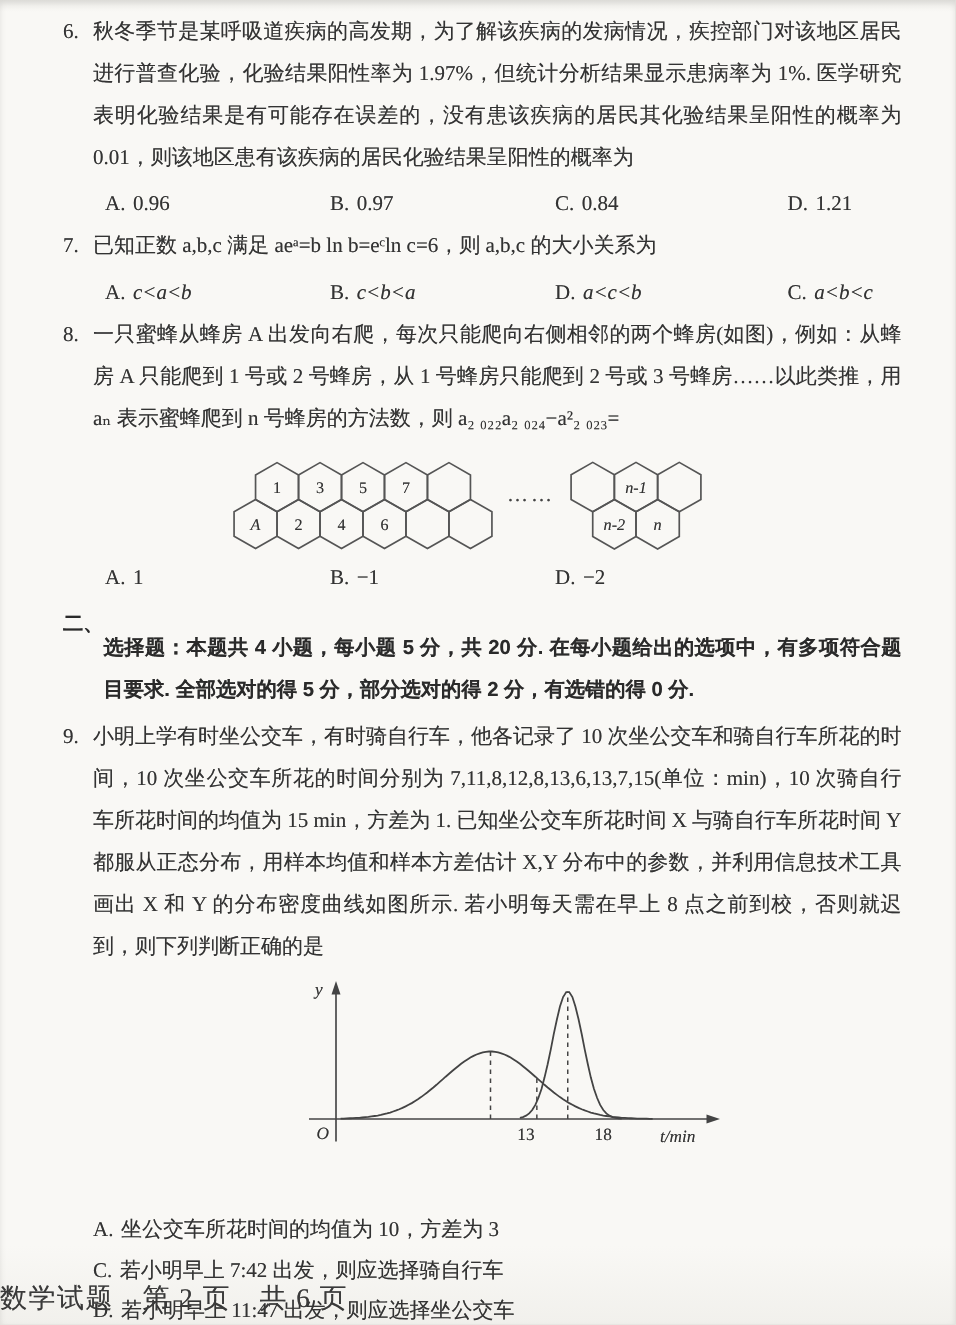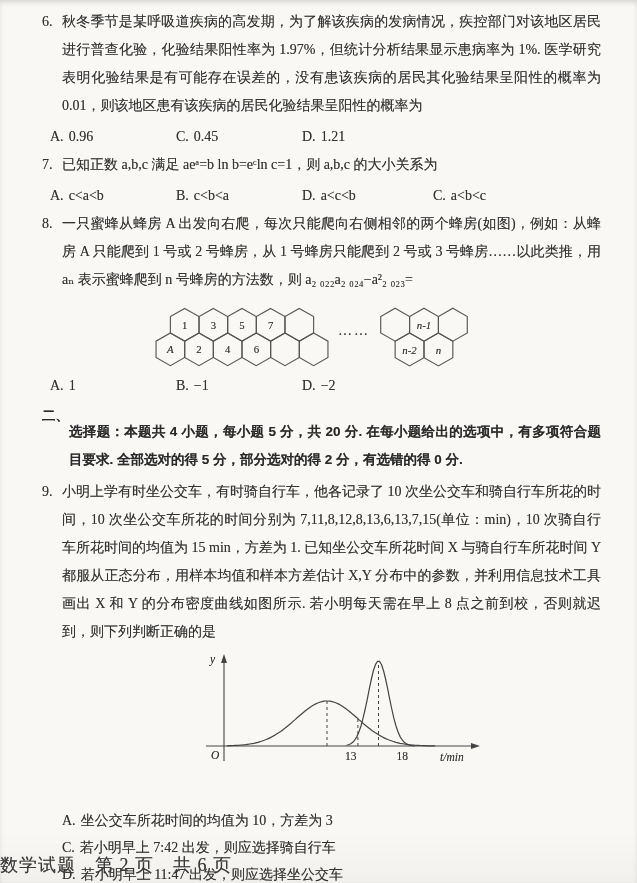--- a/index.html
+++ b/index.html
@@ -11,24 +11,24 @@
     font-family:"Liberation Serif","DejaVu Serif",serif;
     color:#333; overflow:hidden;
     text-shadow:0 0 .4px rgba(40,40,40,.5);
   }
   .content { padding:8px 36px 0 42px; font-size:14px; line-height:28px; }
   .q { display:flex; margin-bottom:3px; }
   .qnum { flex:0 0 20px; }
   .qtext { flex:1; text-align:justify; }
   .opts4 {
     display:grid; grid-template-columns:126px 126px 131px 1fr;
-    margin-left:8px; line-height:28px;
+    margin-left:28px; line-height:28px;gap:24px;
   }
   .opt .lab { margin-right:5px; }
-  .math { }
+  .math { font-style:italic; }
   .sec { display:flex; font-weight:bold; color:#2a2a2a;
          font-family:"Liberation Sans","DejaVu Sans",sans-serif;
          font-size:13.5px; margin:2px 0 4px 0; }
   .secnum { flex:0 0 auto; }
   .sectext { flex:1; text-align:justify;margin-top:16px; }
   .hexfig { display:flex; align-items:center; gap:8px; margin:4px 0 2px 112px; height:72px; }
   .hexfig svg { display:block; }
   .hex { fill:none; stroke:#555; stroke-width:1.1; }
   .hexlabel { font-size:10.5px; fill:#333; text-anchor:middle;
               font-family:"Liberation Serif","DejaVu Serif",serif; }
@@ -51,27 +51,28 @@
 
 <div class="page">
   <div class="content">
 
     <div class="q">
       <span class="qnum">6.</span>
       <span class="qtext">秋冬季节是某呼吸道疾病的高发期，为了解该疾病的发病情况，疾控部门对该地区居民进行普查化验，化验结果阳性率为 1.97%，但统计分析结果显示患病率为 1%. 医学研究表明化验结果是有可能存在误差的，没有患该疾病的居民其化验结果呈阳性的概率为 0.01，则该地区患有该疾病的居民化验结果呈阳性的概率为</span>
     </div>
     <div class="opts4">
       <span class="opt"><span class="lab">A.</span><span>0.96</span></span>
-      <span class="opt"><span class="lab">C.</span><span>0.45</span></span>
+      <span class="opt"><span class="lab">B.</span><span>0.97</span></span>
+      <span class="opt"><span class="lab">C.</span><span>0.84</span></span>
       <span class="opt"><span class="lab">D.</span><span>1.21</span></span>
     </div>
 
     <div class="q">
       <span class="qnum">7.</span>
-      <span class="qtext">已知正数 a,b,c 满足 aeᵃ=b ln b=eᶜln c=1，则 a,b,c 的大小关系为</span>
+      <span class="qtext">已知正数 a,b,c 满足 aeᵃ=b ln b=eᶜln c=6，则 a,b,c 的大小关系为</span>
     </div>
     <div class="opts4">
       <span class="opt"><span class="lab">A.</span><span class="math">c&lt;a&lt;b</span></span>
       <span class="opt"><span class="lab">B.</span><span class="math">c&lt;b&lt;a</span></span>
       <span class="opt"><span class="lab">D.</span><span class="math">a&lt;c&lt;b</span></span>
       <span class="opt"><span class="lab">C.</span><span class="math">a&lt;b&lt;c</span></span>
     </div>
 
     <div class="q">
       <span class="qnum">8.</span>

